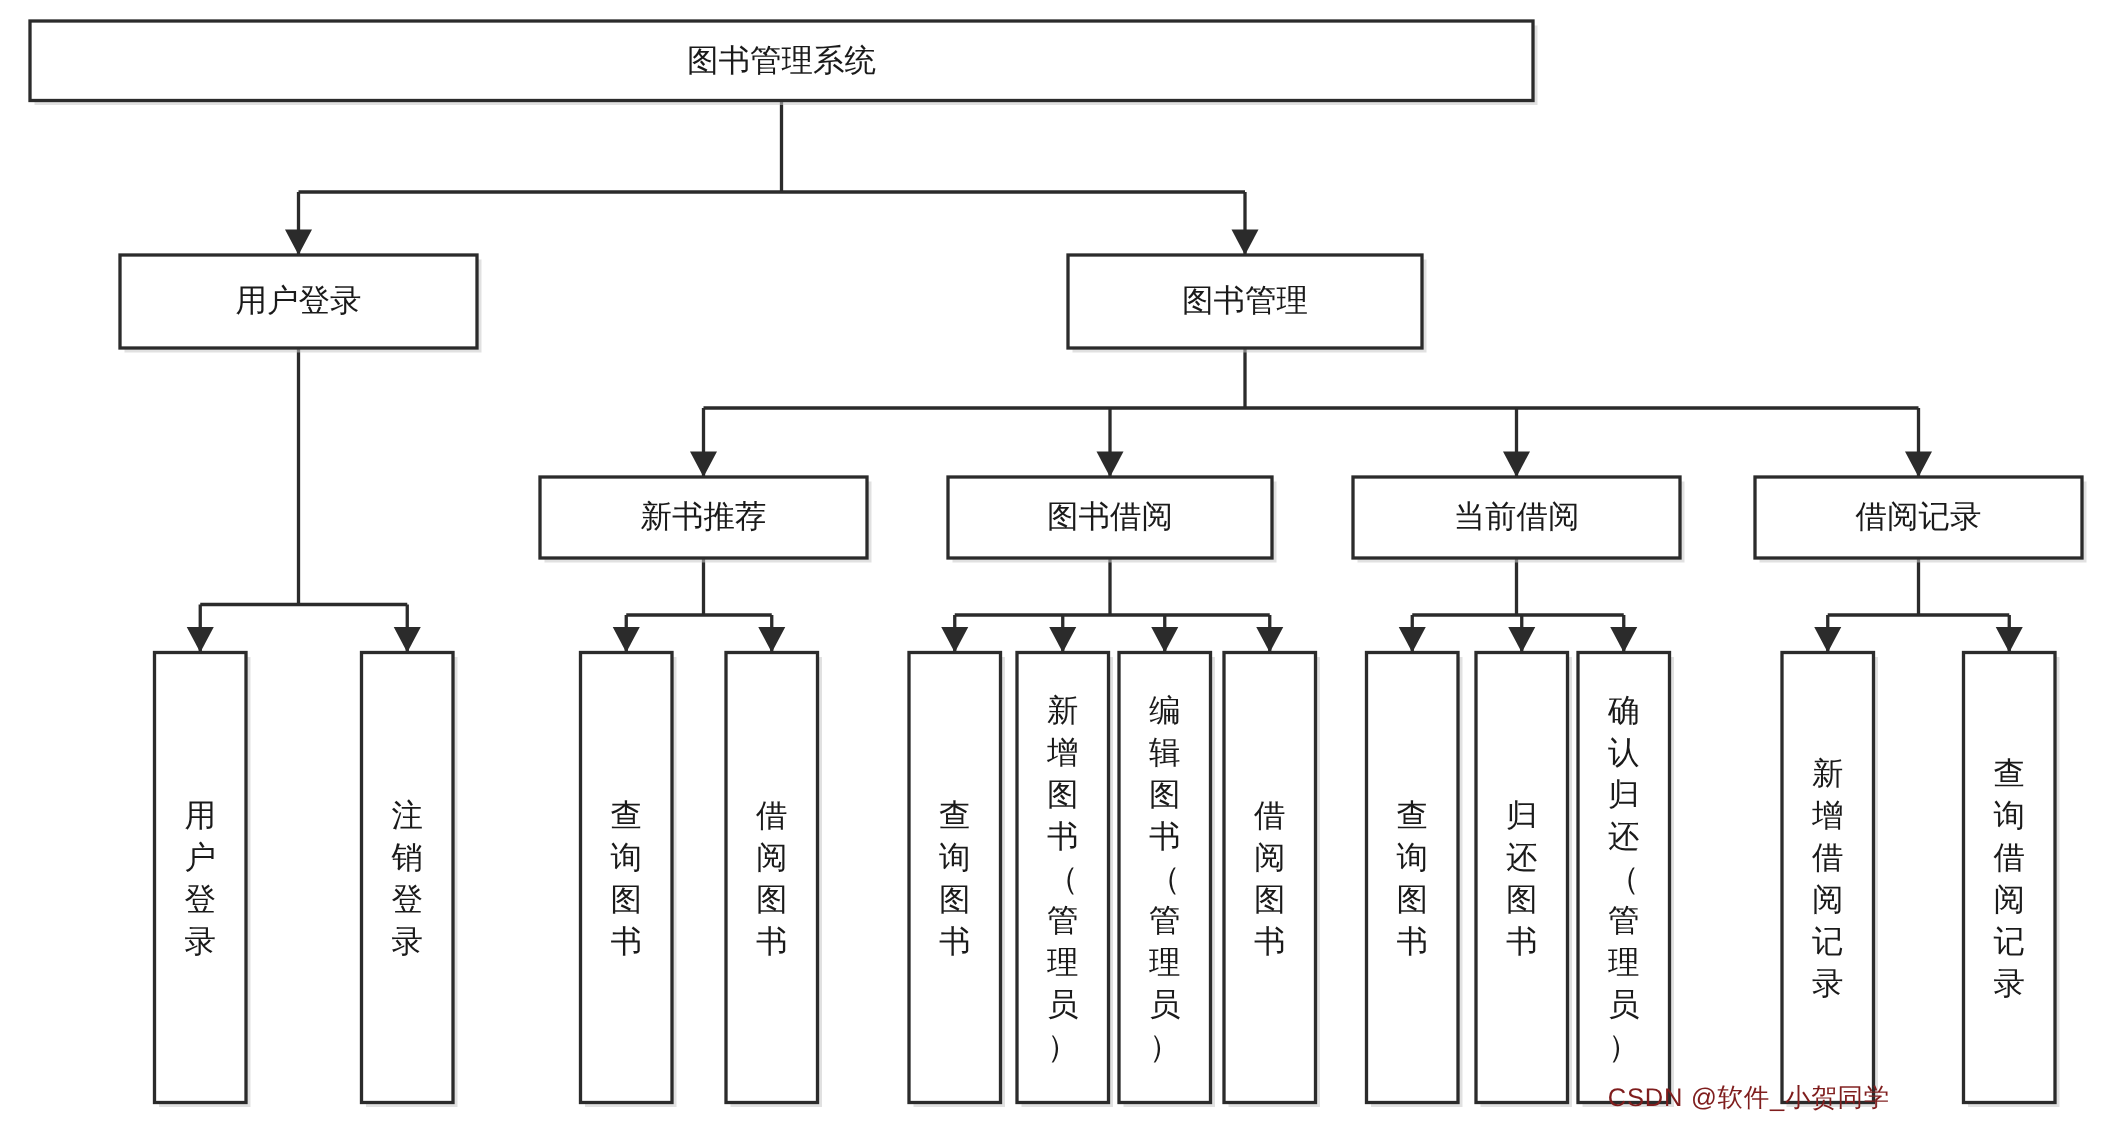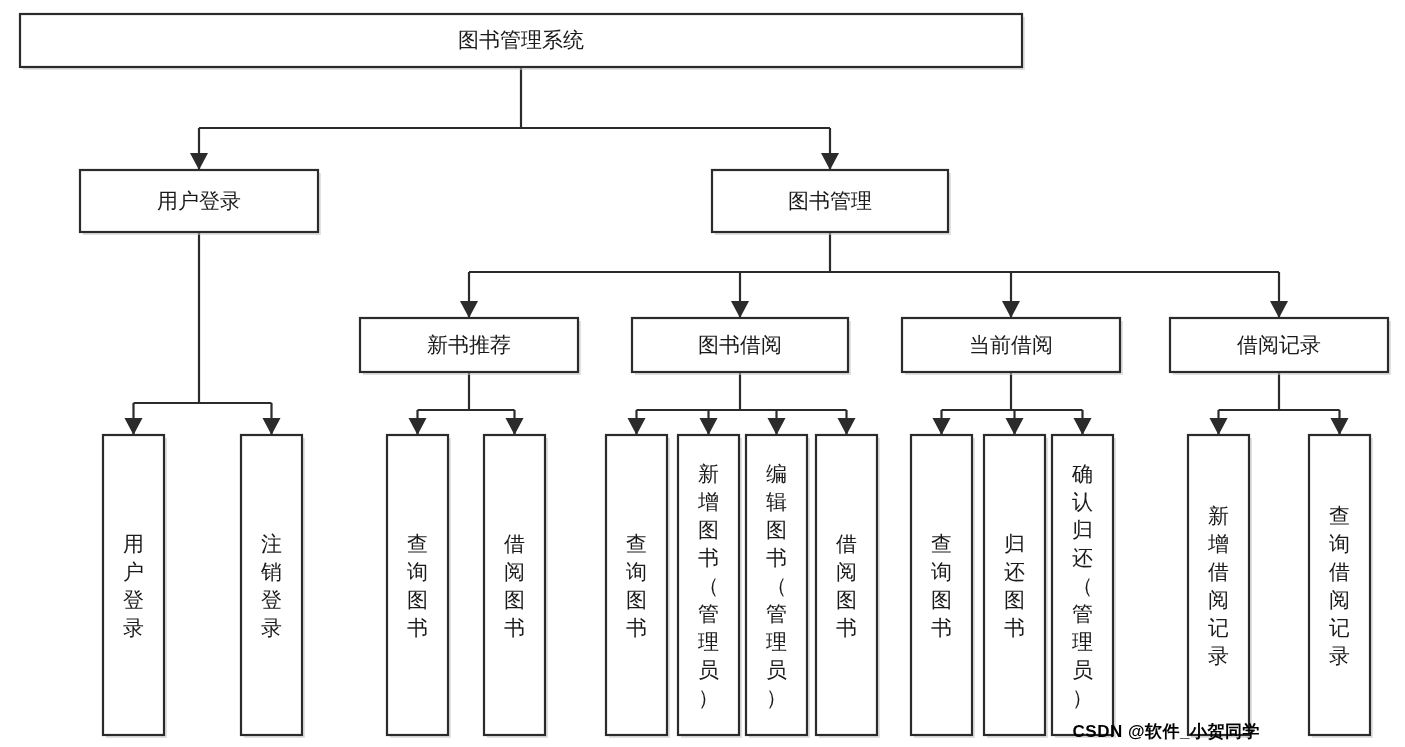--- a/index.html
+++ b/index.html
@@ -50,25 +50,24 @@
     font-size: 21px;
     fill: #1a1a1a;
     text-anchor: middle;
   }
   .watermark {
     position: absolute;
     right: 12px;
     bottom: 4px;
     font-family: "Liberation Sans", sans-serif;
     font-size: 17px;
-    color: #000000;
+    color: #7f1d1d;
     letter-spacing: 0.5px;
     white-space: nowrap;
     pointer-events: none;
-    font-weight: bold;
   }
 </style>
 </head>
 <body>
 
 <div id="diagram-root">
   <svg id="diagram-svg" width="1405" height="747" viewBox="0 0 1405 747" xmlns="http://www.w3.org/2000/svg">
     <g id="edges-layer">
         <line x1="521" y1="67" x2="521" y2="128" class="edge-line"></line>
         <line x1="199" y1="128" x2="830" y2="128" class="edge-line"></line>

